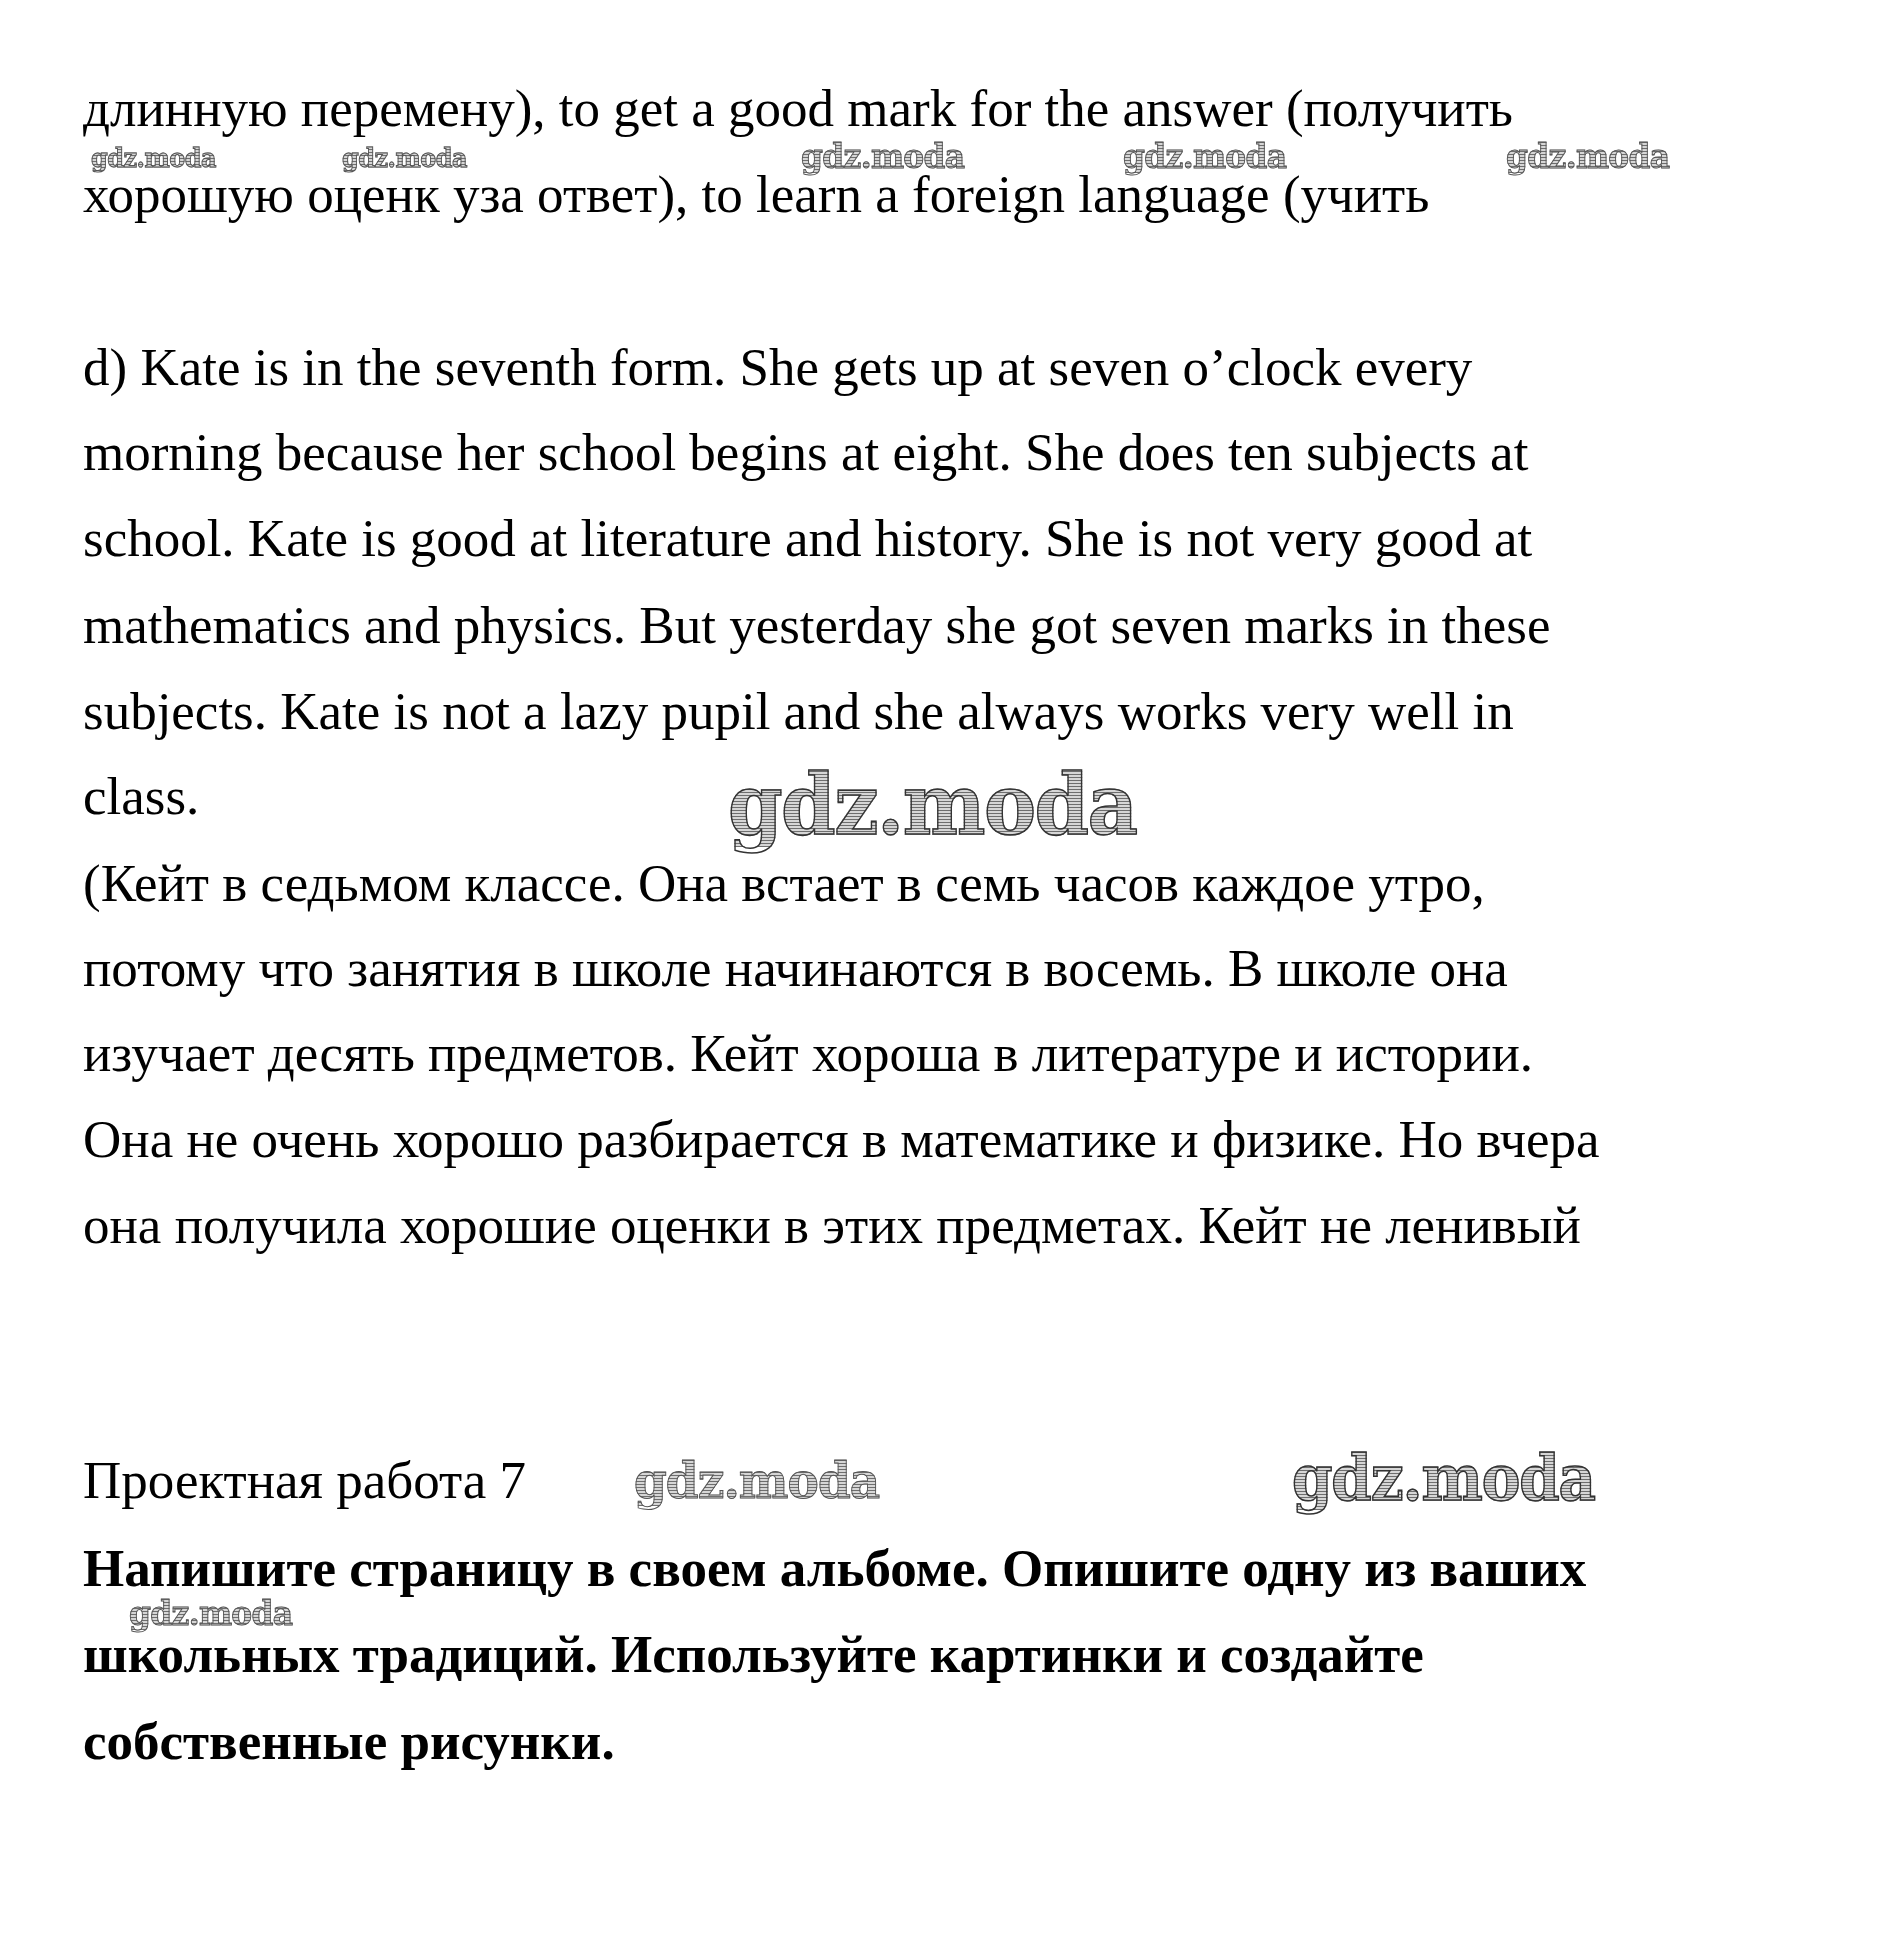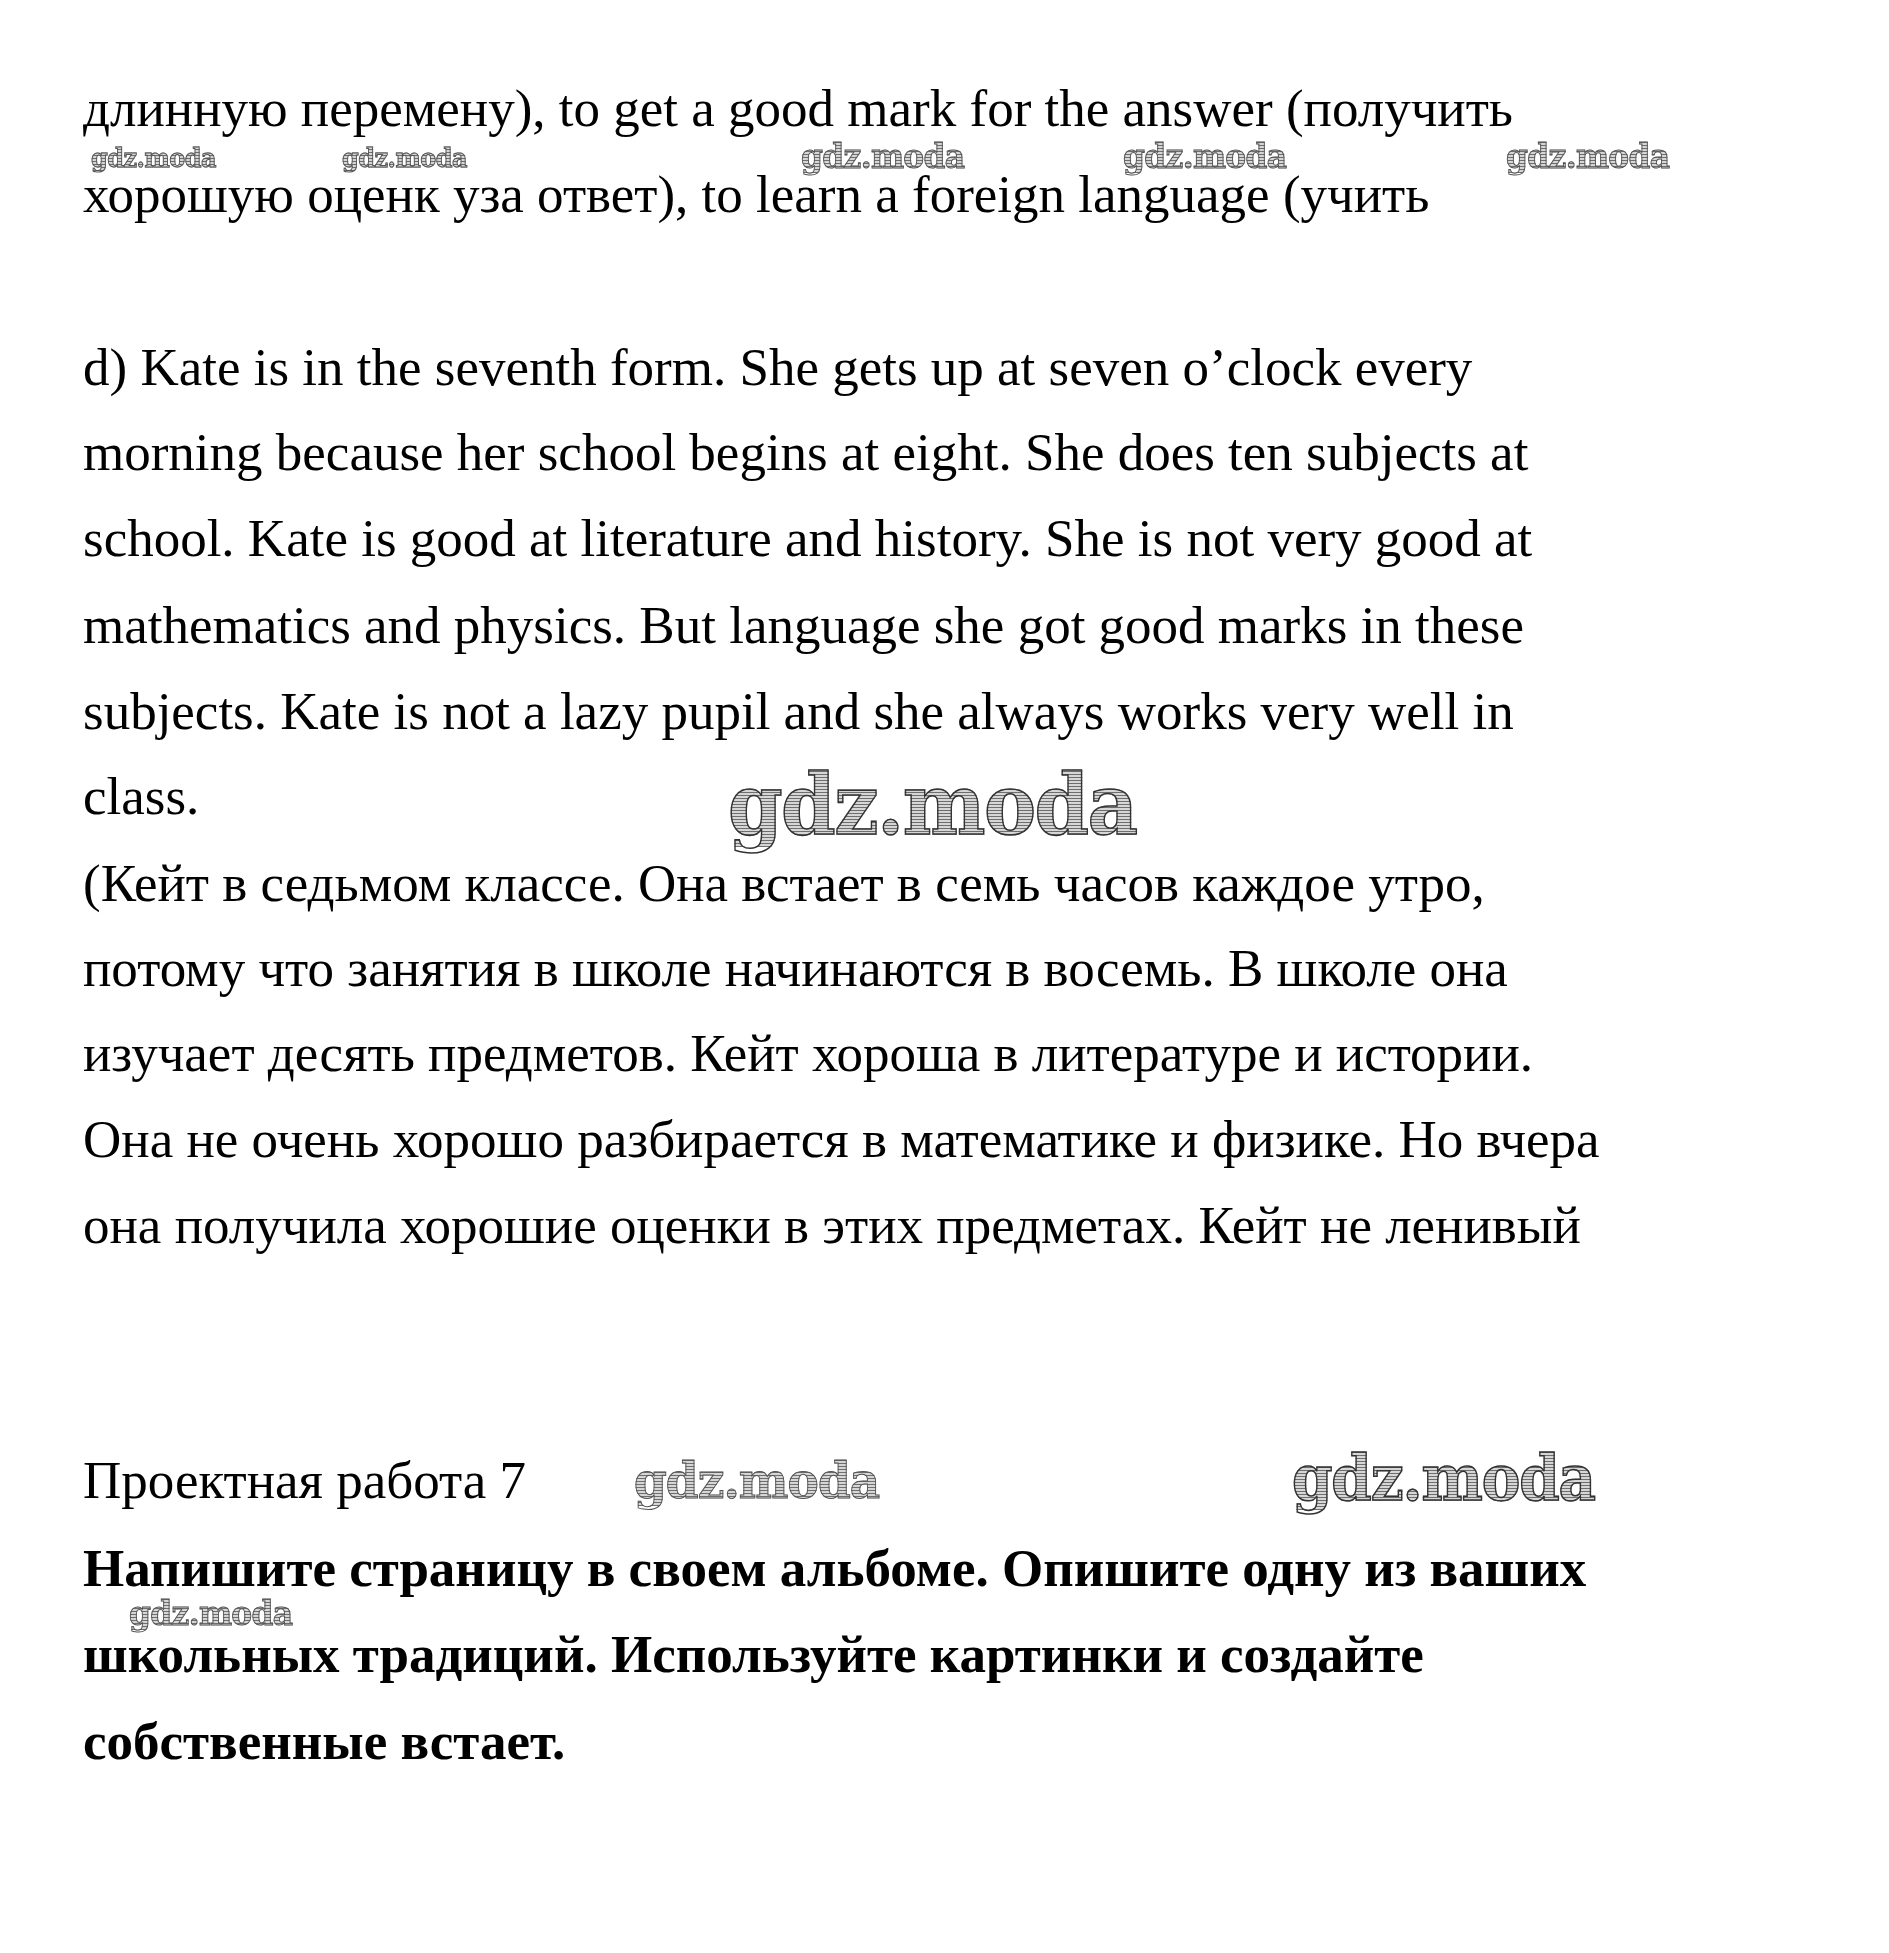--- a/index.html
+++ b/index.html
@@ -31,34 +31,34 @@
 </head>
 <body>
 
 <div class="page">
 
   <div class="line" style="top:124px">длинную перемену), to get a good mark for the answer (получить</div>
   <div class="line" style="top:210px">хорошую оценк уза ответ), to learn a foreign language (учить</div>
   <div class="line" style="top:383px">d) Kate is in the seventh form. She gets up at seven o’clock every</div>
   <div class="line" style="top:468px">morning because her school begins at eight. She does ten subjects at</div>
   <div class="line" style="top:554px">school. Kate is good at literature and history. She is not very good at</div>
-  <div class="line" style="top:641px">mathematics and physics. But language she got good marks in these</div>
+  <div class="line" style="top:641px">mathematics and physics. But yesterday she got seven marks in these</div>
   <div class="line" style="top:727px">subjects. Kate is not a lazy pupil and she always works very well in</div>
   <div class="line" style="top:812px">class.</div>
   <div class="line" style="top:899px">(Кейт в седьмом классе. Она встает в семь часов каждое утро,</div>
   <div class="line" style="top:984px">потому что занятия в школе начинаются в восемь. В школе она</div>
   <div class="line" style="top:1069px">изучает десять предметов. Кейт хороша в литературе и истории.</div>
   <div class="line" style="top:1155px">Она не очень хорошо разбирается в математике и физике. Но вчера</div>
   <div class="line" style="top:1241px">она получила хорошие оценки в этих предметах. Кейт не ленивый</div>
 
   <div class="line" style="top:1496px">Проектная работа 7</div>
 
   <div class="line bold" style="top:1584px">Напишите страницу в своем альбоме. Опишите одну из ваших</div>
   <div class="line bold" style="top:1670px">школьных традиций. Используйте картинки и создайте</div>
-  <div class="line bold" style="top:1757px">собственные встает.</div>
+  <div class="line bold" style="top:1757px">собственные рисунки.</div>
 
   <div class="wm wm-s" style="left:91px; top:145px">gdz.moda</div>
   <div class="wm wm-s" style="left:342px; top:145px">gdz.moda</div>
   <div class="wm wm-m" style="left:801px; top:139px">gdz.moda</div>
   <div class="wm wm-m" style="left:1123px; top:139px">gdz.moda</div>
   <div class="wm wm-m" style="left:1506px; top:139px">gdz.moda</div>
   <div class="wm wm-xl" style="left:728px; top:762px">gdz.moda</div>
   <div class="wm wm-l" style="left:634px; top:1455px">gdz.moda</div>
   <div class="wm wm-xl" style="left:1292px; top:1447px; font-size:63px">gdz.moda</div>
   <div class="wm wm-m" style="left:129px; top:1596px">gdz.moda</div>

